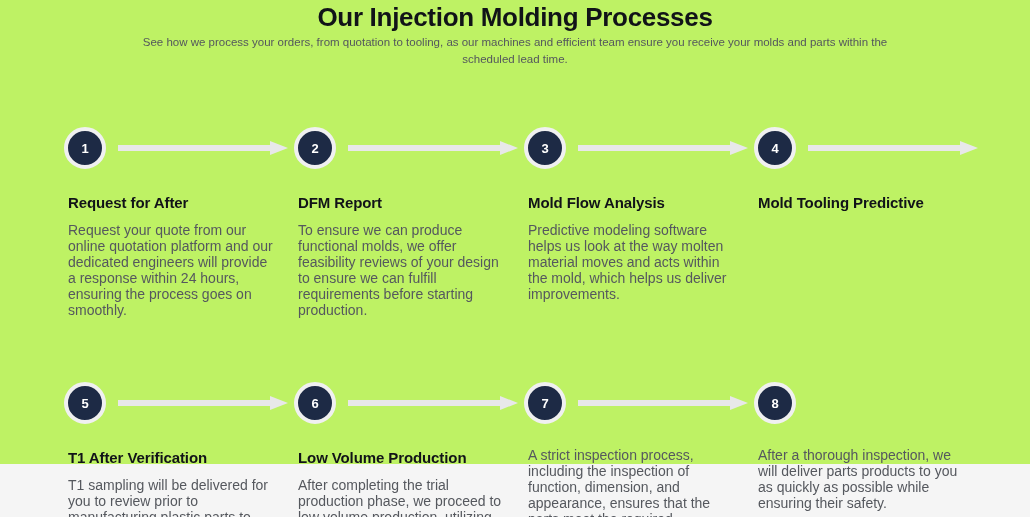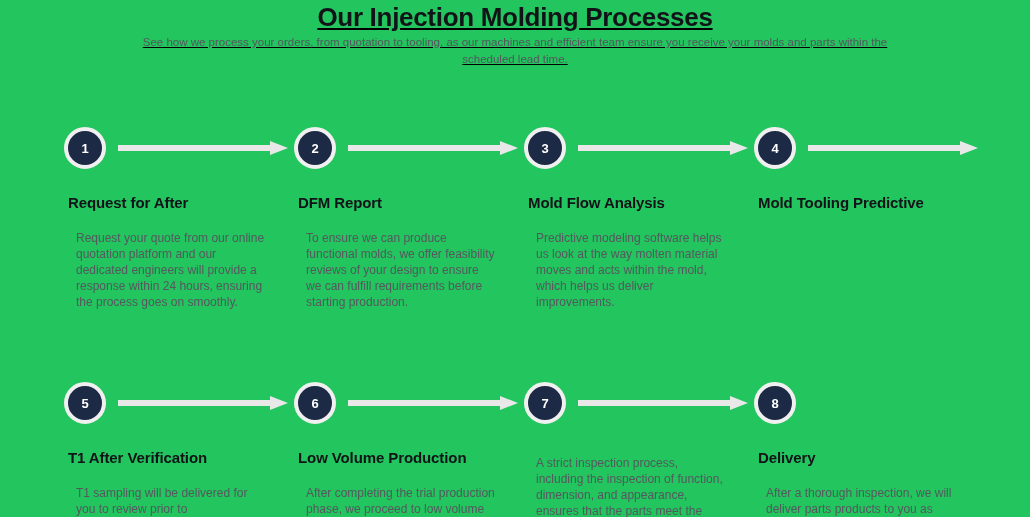--- a/index.html
+++ b/index.html
@@ -12,24 +12,23 @@
     height: 517px;
     overflow: hidden;
     background: #f5f5f5;
     font-family: "Liberation Sans", sans-serif;
     -webkit-font-smoothing: antialiased;
   }
 
   .page {
     position: relative;
     width: 1030px;
-    height: 517px;
-    background: #22c55e;
+    height: 464px;
+    background: #bef264;
     box-sizing: border-box;
-    text-decoration: underline;
   }
 
   
   .header {
     padding-top: 2px;
     text-align: center;
   }
   .page-title {
     margin: 0;
     font-size: 26px;
@@ -109,24 +108,24 @@
     margin: 0;
     padding-top: 10px;
     font-size: 15px;
     font-weight: bold;
     letter-spacing: -0.1px;
     color: #111318;
     line-height: 20px;
     white-space: nowrap;
   }
   .step-desc {
-    margin: 8px;
+    margin: 0;
     padding-top: 9px;
     padding-right: 24px;
-    font-size: 12px;
+    font-size: 14px;
     line-height: 16px;
     color: #55585e;
   }
 </style>
 </head>
 <body>
 
 <div class="page">
 
   <div class="header">
@@ -233,19 +232,18 @@
             </div>
           </div>
           <p class="step-desc">A strict inspection process, including the inspection of function, dimension, and appearance, ensures that the parts meet the required specifications and are of high quality.</p>
         </div>
         <div class="step">
           <div class="step-head">
             <div class="badge">
               <span class="badge-num">8</span>
             </div>
           </div>
-          <h3 class="step-title">Delivery</h3>
           <p class="step-desc">After a thorough inspection, we will deliver parts products to you as quickly as possible while ensuring their safety.</p>
         </div>
       </div>
   </div>
 
 </div>
 
 </body></html>

